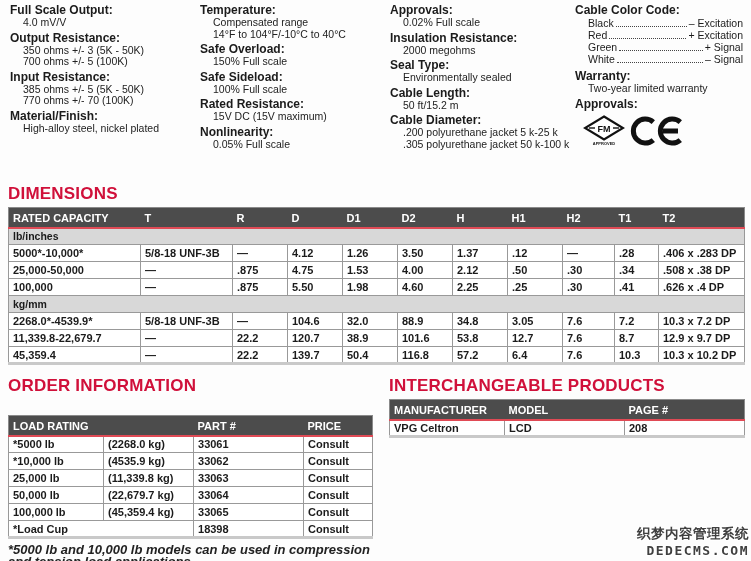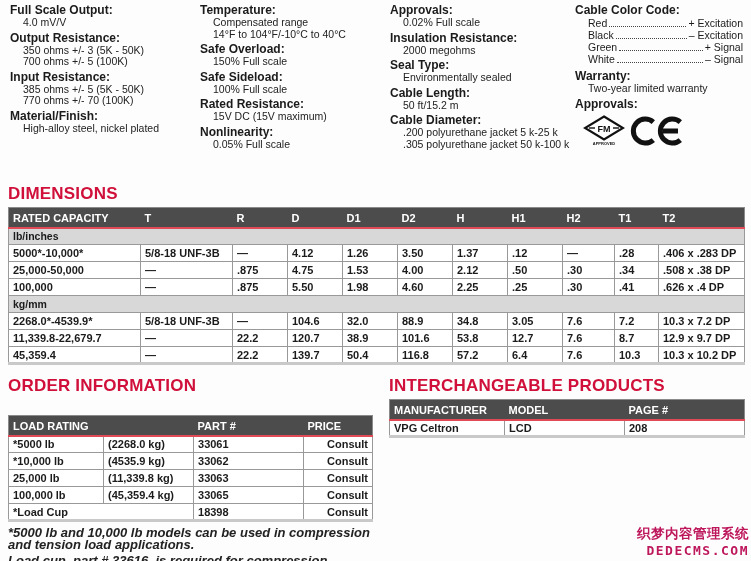--- a/index.html
+++ b/index.html
@@ -58,42 +58,42 @@
     height: 17px;
     overflow: hidden;
     white-space: nowrap;
     background: #fff;
   }
   .data-table td.unit-row {
     background: #d8d8d8;
     font-size: 10.5px;
     padding-left: 4px;
   }
-  .right { text-align: right; }
+  .right { }
 
   .dimensions-section { position: absolute; left: 8px; top: 184px; width: 736px; }
   .dimensions-section table { width: 736px; margin-top: 4px; }
 
   .order-section { position: absolute; left: 8px; top: 376px; width: 366px; }
   .order-section table { width: 364px; margin-top: 20px; }
 
   .interch-section { position: absolute; left: 389px; top: 376px; width: 355px; }
   .interch-section table { width: 355px; margin-top: 4px; }
 
   .notes { margin-top: 5px; width: 368px; }
   .note { font-size: 13px; font-weight: bold; font-style: italic; line-height: 12px; margin-bottom: 4px; color: #222; }
 
   
   .watermark {
     position: absolute;
     right: 2px;
     bottom: 3px;
     text-align: right;
     font-weight: bold;
-    color: #be185d;
+    color: #404040;
     text-shadow: -1px -1px 0 #fff, 1px -1px 0 #fff, -1px 1px 0 #fff, 1px 1px 0 #fff, 0 1px 0 #fff, 0 -1px 0 #fff;
   }
   .watermark-l1 { font-size: 13.5px; letter-spacing: 0.5px; font-family: "DejaVu Sans", sans-serif; }
   .watermark-l2 { font-size: 13px; letter-spacing: 1.5px; font-family: "DejaVu Sans Mono", monospace; }
 
   svg text { font-family: "Liberation Sans", sans-serif; }
   .visually-hidden { position: absolute; width: 1px; height: 1px; overflow: hidden; clip: rect(0 0 0 0); }
 </style>
 </head>
 <body>
@@ -164,28 +164,28 @@
     <div class="spec-label">Cable Diameter:</div>
     <div class="spec-line">.200 polyurethane jacket 5 k-25 k</div>
     <div class="spec-line">.305 polyurethane jacket 50 k-100 k</div>
   </div>
 </div>
 
 <div class="spec-col" style="left:575px; width:172px;">
   <div class="spec-item">
     <div class="spec-label">Cable Color Code:</div>
     <div class="cc-row">
+      <span class="cc-name">Black</span>
+      <span class="cc-dots"></span>
+      <span class="cc-val">– Excitation</span>
+    </div>
+    <div class="cc-row">
       <span class="cc-name">Red</span>
       <span class="cc-dots"></span>
       <span class="cc-val">+ Excitation</span>
-    </div>
-    <div class="cc-row">
-      <span class="cc-name">Black</span>
-      <span class="cc-dots"></span>
-      <span class="cc-val">– Excitation</span>
     </div>
     <div class="cc-row">
       <span class="cc-name">Green</span>
       <span class="cc-dots"></span>
       <span class="cc-val">+ Signal</span>
     </div>
     <div class="cc-row">
       <span class="cc-name">White</span>
       <span class="cc-dots"></span>
       <span class="cc-val">– Signal</span>
@@ -368,20 +368,26 @@
           <td>33062</td>
           <td class="right">Consult</td>
       </tr>
       <tr>
         <td>25,000 lb</td>
           <td>(11,339.8 kg)</td>
           <td>33063</td>
           <td class="right">Consult</td>
       </tr>
       <tr>
+        <td>50,000 lb</td>
+          <td>(22,679.7 kg)</td>
+          <td>33064</td>
+          <td class="right">Consult</td>
+      </tr>
+      <tr>
         <td>100,000 lb</td>
           <td>(45,359.4 kg)</td>
           <td>33065</td>
           <td class="right">Consult</td>
       </tr>
       <tr>
         <td colspan="2">*Load Cup</td>
           <td>18398</td>
           <td class="right">Consult</td>
       </tr>

